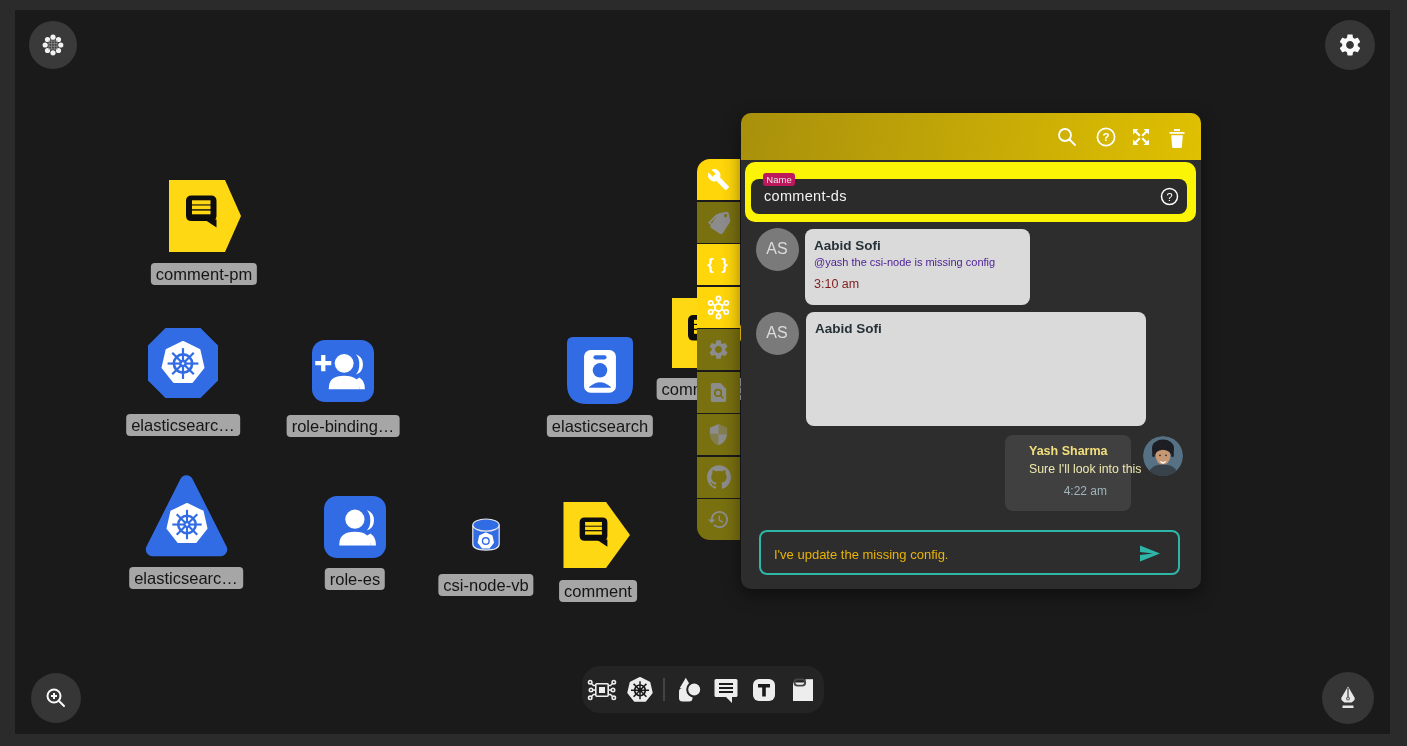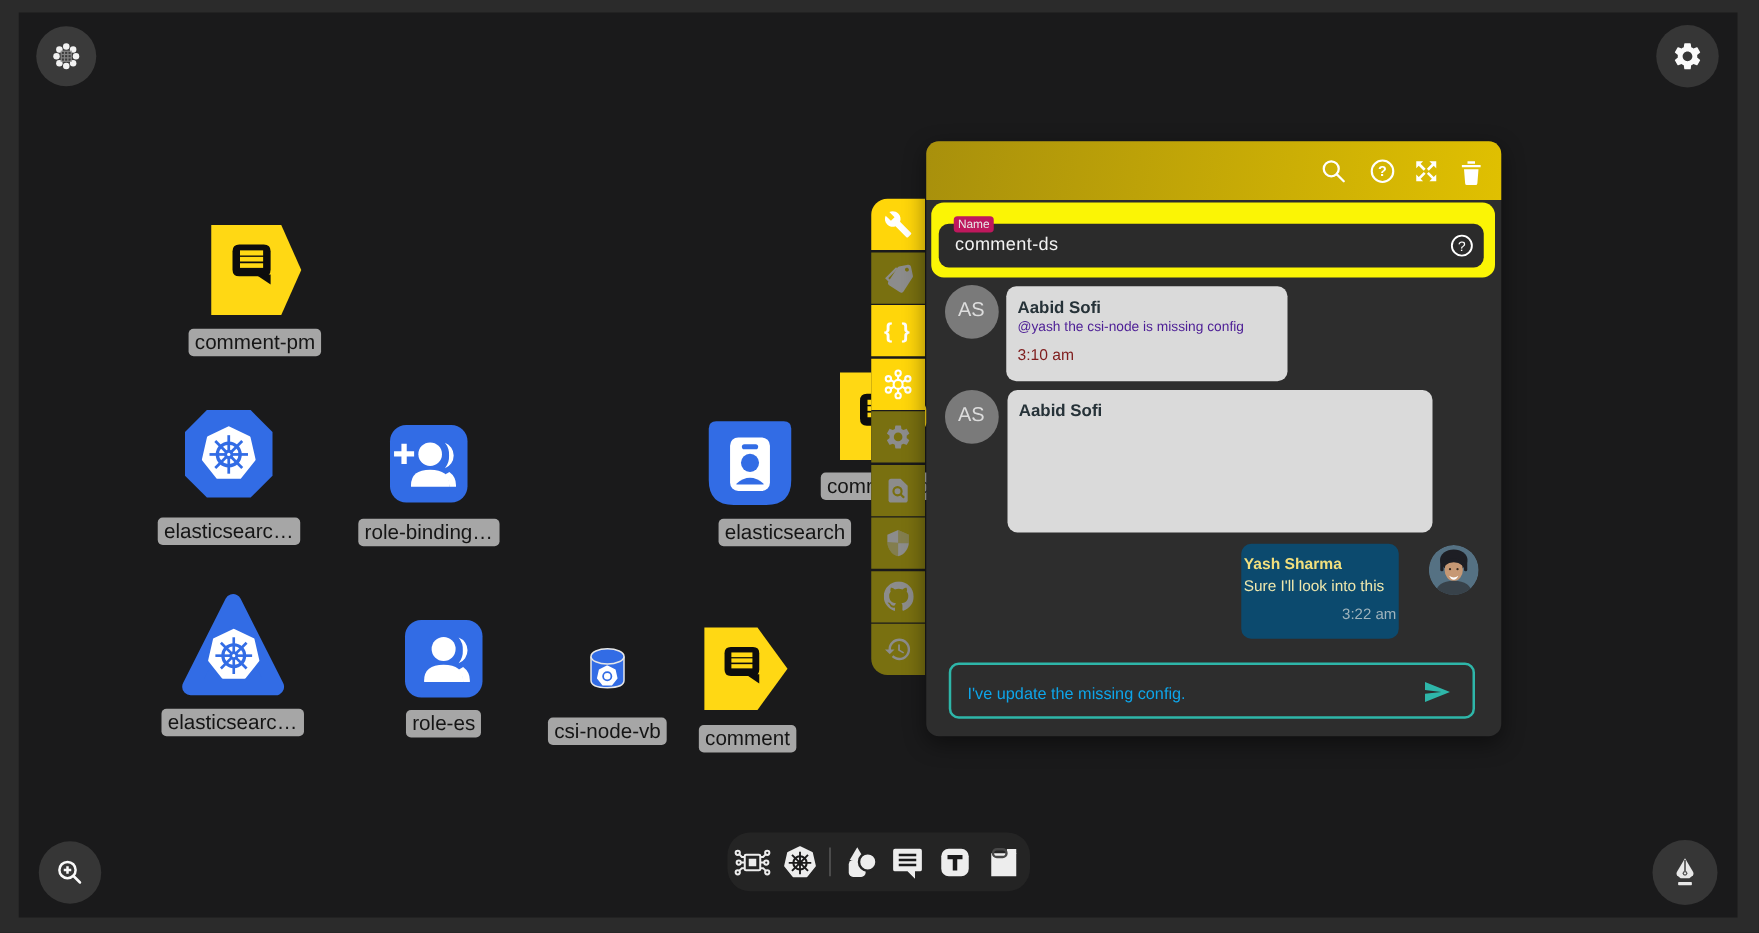--- a/index.html
+++ b/index.html
@@ -97,21 +97,21 @@
 <use href="#bubble" transform="translate(576,513.5) scale(0.91)"></use>
 
 <polygon points="672,298 728,298 744,333 728,368 672,368" fill="#FFD814"></polygon>
 <use href="#bubble" transform="translate(684,310.5)"></use>
 </svg>
 
 <div class="abs" style="z-index:1;left:0;top:0;width:1407px;height:746px;">
   <div class="nlabel" style="left:204px;top:263px;">comment-pm</div>
   <div class="nlabel" style="left:183px;top:414px;">elasticsearc…</div>
   <div class="nlabel" style="left:343px;top:415px;">role-binding…</div>
-  <div class="nlabel" style="left:600px;top:415px;margin-left:28px;">elasticsearch</div>
+  <div class="nlabel" style="left:600px;top:415px;">elasticsearch</div>
   <div class="nlabel" style="left:186px;top:567px;">elasticsearc…</div>
   <div class="nlabel" style="left:355px;top:568px;">role-es</div>
   <div class="nlabel" style="left:486px;top:574px;">csi-node-vb</div>
   <div class="nlabel" style="left:598px;top:580px;">comment</div>
   <div class="nlabel" style="left:707px;top:378px;">comment-ds</div>
 </div>
 
 <div class="cbtn" style="left:29px;top:21px;width:48px;height:48px;background:#3a3a3a;">
   <svg width="30" height="30" viewBox="0 0 30 30">
     <g fill="#f2f2f2">
@@ -338,39 +338,39 @@
     <div style="font-size:13.5px;font-weight:700;color:#263238;">Aabid Sofi</div>
     <div style="font-size:11px;color:#4c1d95;margin-top:3px;white-space:nowrap;">@yash the csi-node is missing config</div>
     <div style="font-size:12.5px;color:#7f1d1d;margin-top:9px;">3:10 am</div>
   </div>
 
   <div class="abs" style="left:14.5px;top:198.5px;width:43px;height:43px;border-radius:50%;background:#7a7a7a;color:#dcdcdc;font-size:16px;display:flex;align-items:center;justify-content:center;">AS</div>
   <div class="abs" style="left:65px;top:199px;width:340px;height:114px;background:#dadada;border-radius:8px;padding:9px 9px;">
     <div style="font-size:13.5px;font-weight:700;color:#263238;">Aabid Sofi</div>
   </div>
 
-  <div class="abs" style="left:252px;top:322px;width:126px;height:76px;background:#0c4a6e;border-radius:8px;padding:9px 2px;">
+  <div class="abs" style="left:264px;top:322px;width:126px;height:76px;background:#404040;border-radius:8px;padding:9px 24px;">
     <div style="font-size:12.5px;font-weight:700;color:#f2df7d;white-space:nowrap;">Yash Sharma</div>
     <div style="font-size:12.3px;color:#efe8ad;margin-top:4px;white-space:nowrap;">Sure I'll look into this</div>
-    <div style="font-size:12px;color:#9fb3bc;margin-top:8px;text-align:right;">3:22 am</div>
+    <div style="font-size:12px;color:#9fb3bc;margin-top:8px;text-align:right;">4:22 am</div>
   </div>
   <div class="abs" style="left:402px;top:323px;width:40px;height:40px;border-radius:50%;overflow:hidden;">
     <svg width="40" height="40" viewBox="0 0 40 40">
       <circle cx="20" cy="20" r="20" fill="#557183"></circle>
       <ellipse cx="20" cy="12" rx="11" ry="8.5" fill="#1d1e24"></ellipse>
       <rect x="9.2" y="12" width="2.6" height="9" rx="1.3" fill="#1d1e24"></rect>
       <rect x="28.2" y="12" width="2.6" height="9" rx="1.3" fill="#1d1e24"></rect>
       <ellipse cx="20" cy="20" rx="7.3" ry="8.8" fill="#c69874"></ellipse>
       <path d="M12.7,16.5 q7.3,-5.5 14.6,0 q-0.8,-5.5 -7.3,-5.8 q-6.5,0.3 -7.3,5.8 z" fill="#1d1e24"></path>
       <circle cx="17" cy="19.3" r="0.9" fill="#3a2c22"></circle>
       <circle cx="23" cy="19.3" r="0.9" fill="#3a2c22"></circle>
       <path d="M16.3,24.6 q3.7,2.7 7.4,0 q-1.5,3.1 -3.7,3.1 q-2.2,0 -3.7,-3.1 z" fill="#fdfdfd"></path>
       <path d="M4.5,40 q2,-11.5 15.5,-11.5 q13.5,0 15.5,11.5 z" fill="#38424a"></path>
     </svg>
   </div>
 
   <div class="abs" style="left:18px;top:417px;width:421px;height:45px;border:2px solid #2eb6a9;border-radius:8px;">
-    <div class="abs" style="left:13px;top:15px;font-size:13px;color:#0ea5e9;">I've update the missing config.</div>
+    <div class="abs" style="left:13px;top:15px;font-size:13px;color:#eab308;">I've update the missing config.</div>
     <svg class="abs" style="right:16px;top:11px;" width="24" height="21" viewBox="0 0 24 21">
       <path d="M2,18.5 V12 l13,-1.5 L2,9 V2.5 L22,10.5 z" fill="#2eb6a9"></path>
     </svg>
   </div>
 </div>
 
 </body></html>

